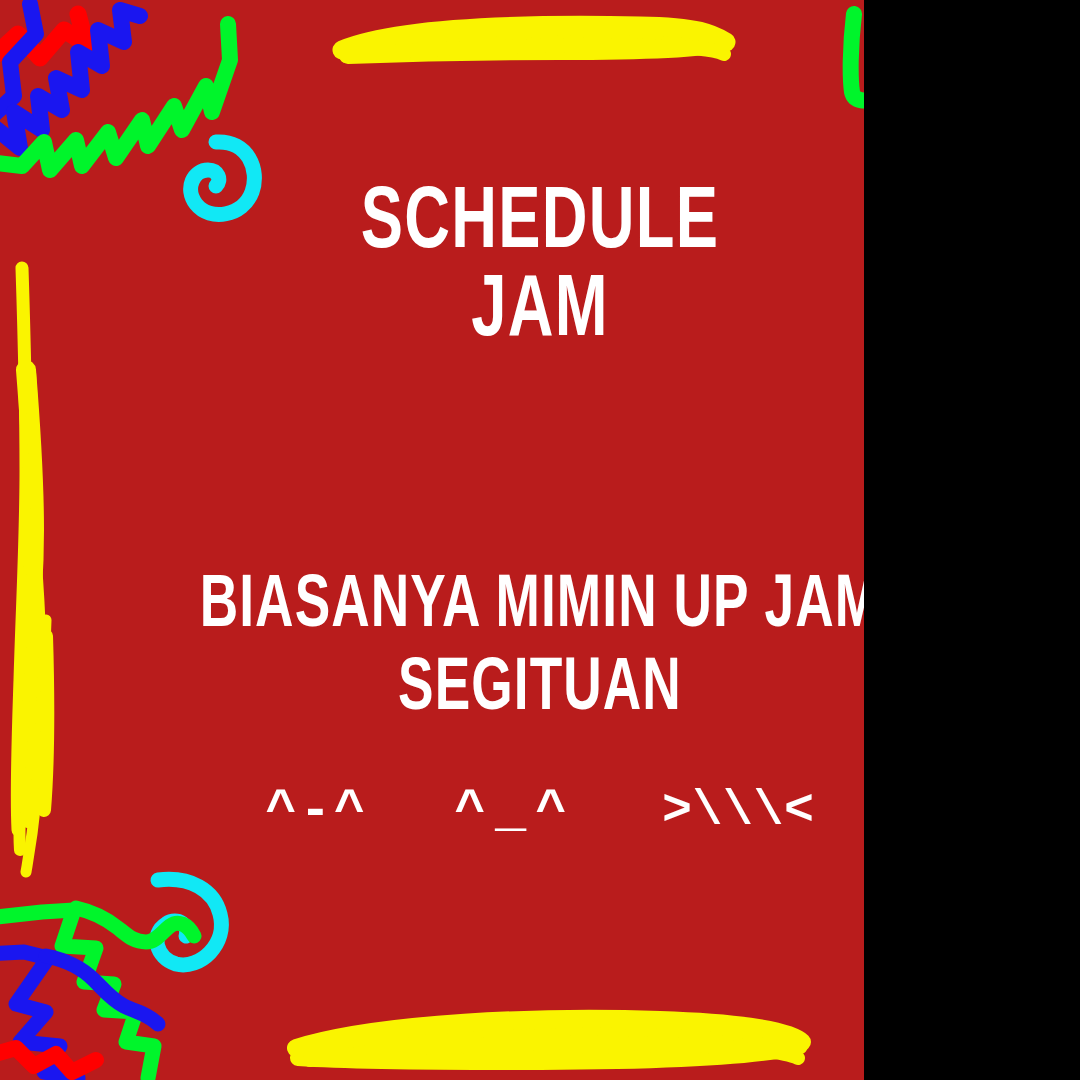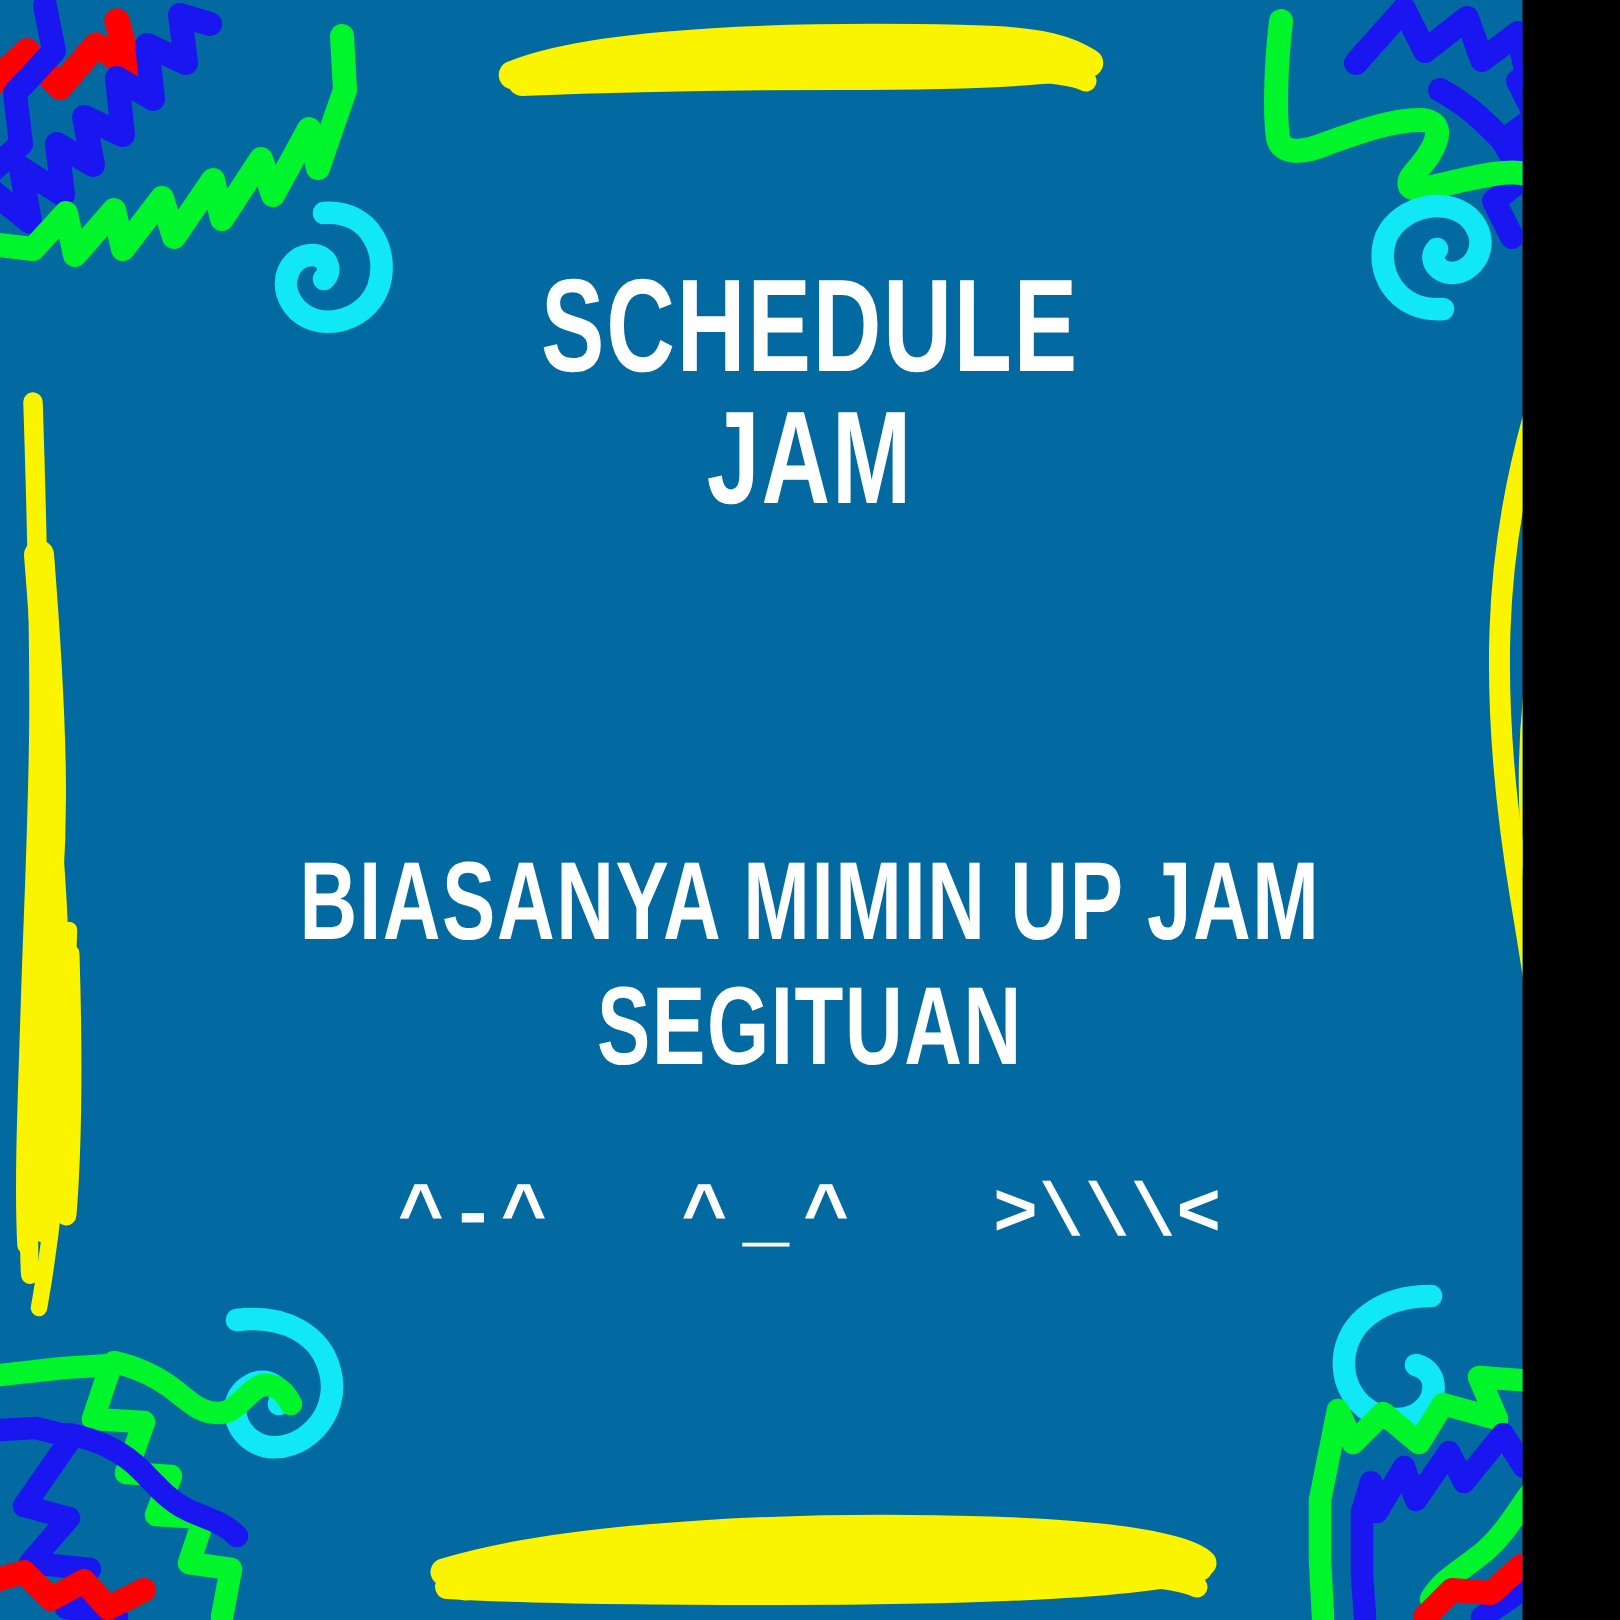--- a/index.html
+++ b/index.html
@@ -2,23 +2,23 @@
 <html><head>
 <meta charset="utf-8">
 <style>
   html, body {
     margin: 0;
     padding: 0;
     background: #000000;
   }
   #poster {
     position: relative;
-    width: 1015px;
+    width: 864px;
     height: 1080px;
-    background: #0369a1;
+    background: #b91c1c;
     overflow: hidden;
     font-family: "Liberation Sans", sans-serif;
   }
   #doodle-layer {
     position: absolute;
     inset: 0;
     width: 1080px;
     height: 1080px;
     pointer-events: none;
   }

